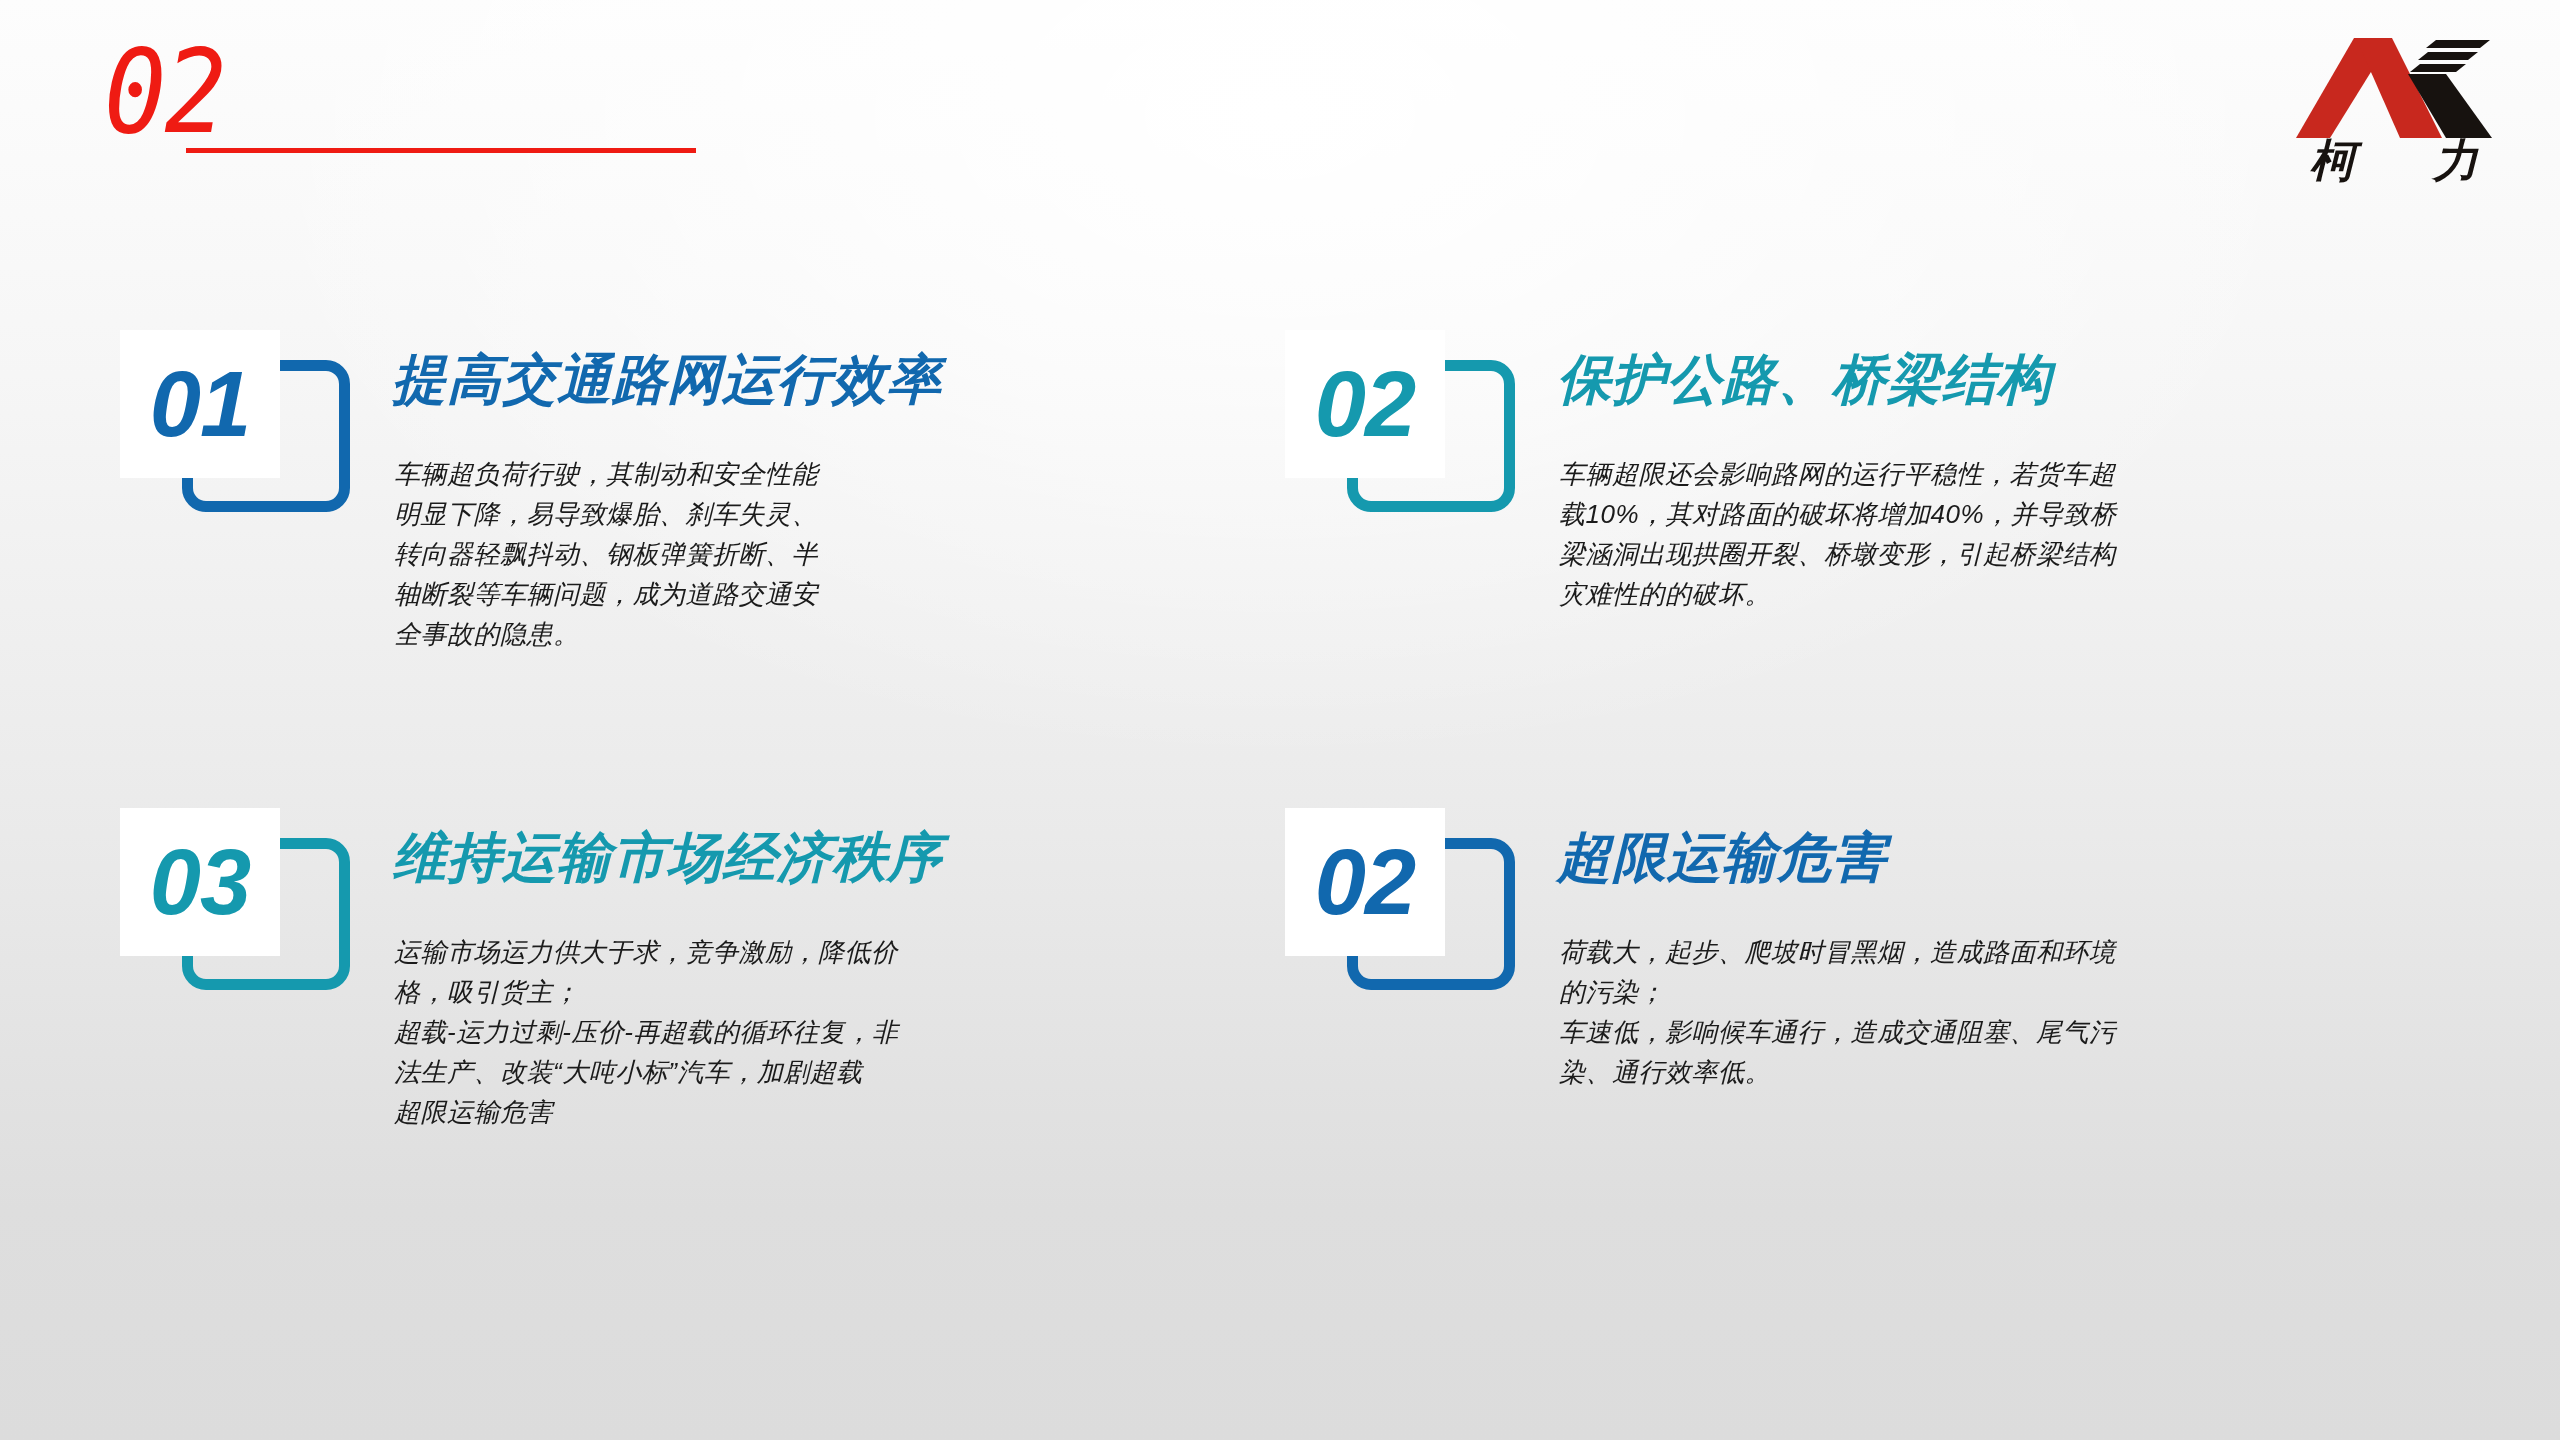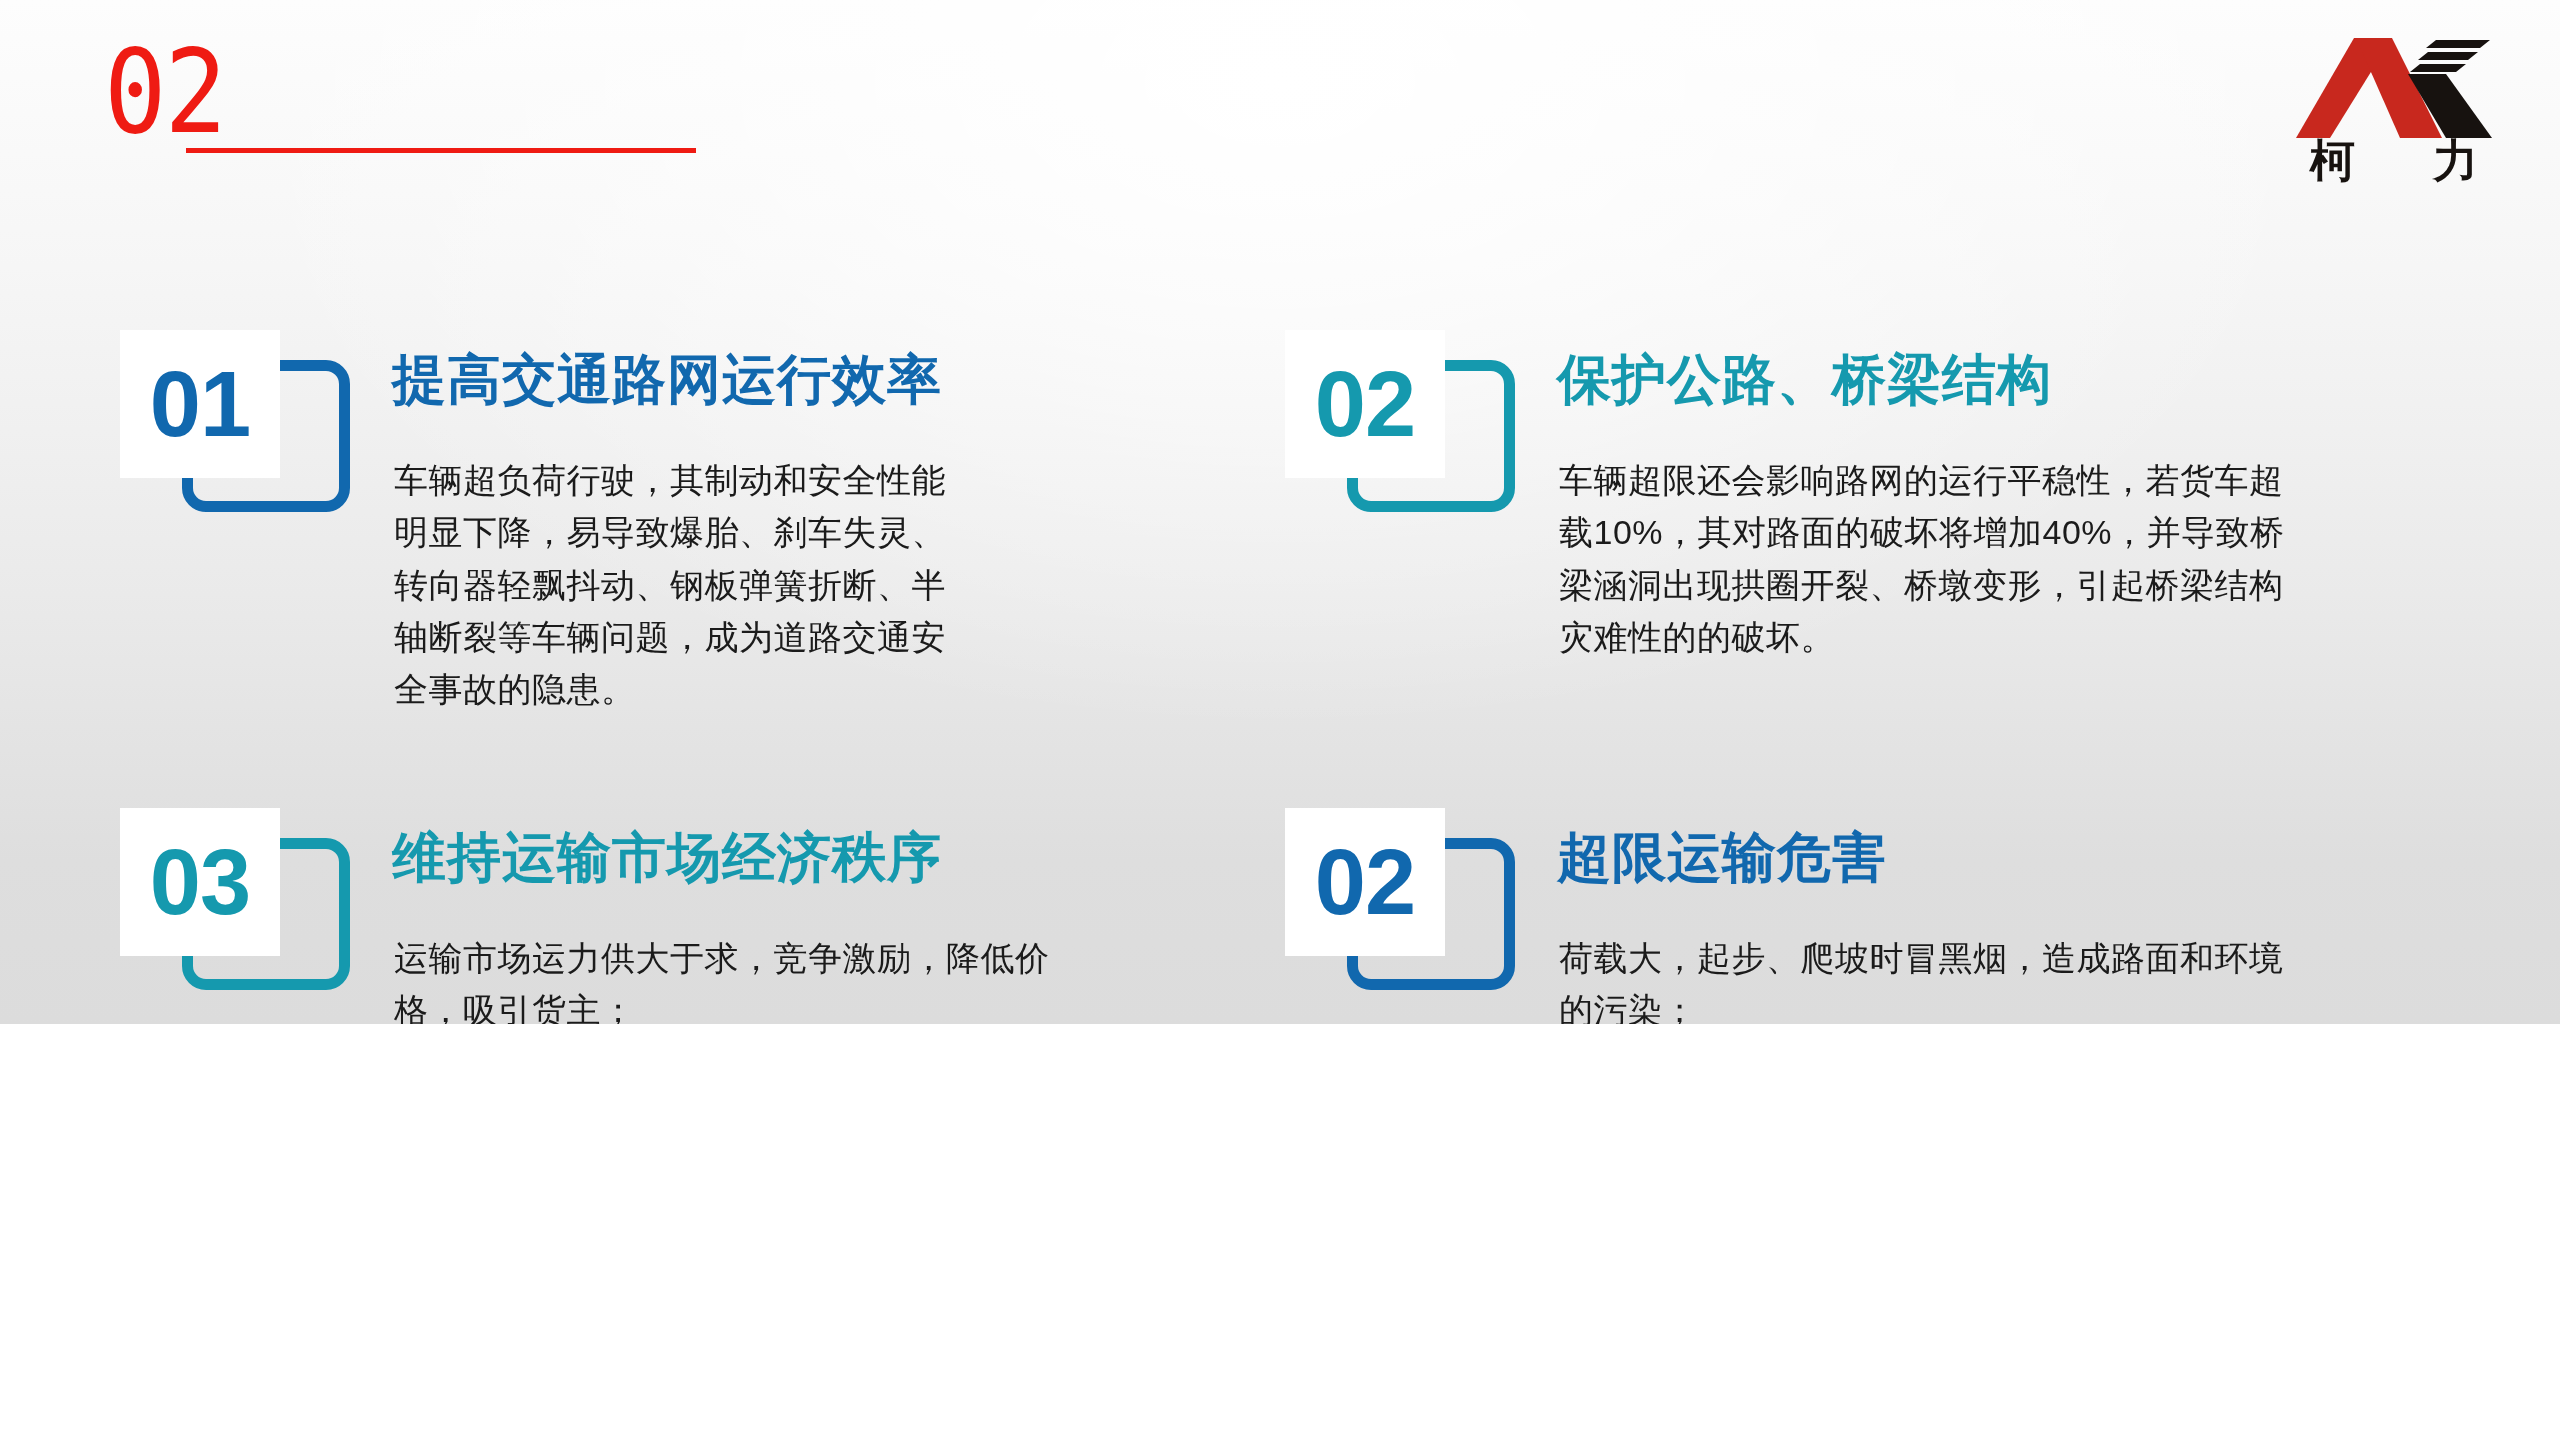--- a/index.html
+++ b/index.html
@@ -3,26 +3,27 @@
 <meta charset="utf-8">
 <style>
   html, body {
     margin: 0;
     padding: 0;
     background: #ffffff;
   }
   #slide {
     position: relative;
     width: 2560px;
-    height: 1024px;
+    height: 1440px;
     overflow: hidden;
     background:
       radial-gradient(ellipse 1500px 900px at 50% 8%, #ffffff 0%, rgba(255,255,255,0) 72%),
       linear-gradient(180deg, #fdfdfd 0%, #f6f6f6 26%, #eaeaea 58%, #dedede 84%, #dcdcdc 100%);
     font-family: "Liberation Sans", "DejaVu Sans", sans-serif;
+    font-style: italic;
     -webkit-font-smoothing: antialiased;
   }
 
   
   #header {
     position: absolute;
     left: 0; top: 0;
     width: 100%;
     height: 200px;
   }
@@ -139,21 +140,21 @@
     line-height: 1;
     font-weight: 700;
     color: #1168ae;
     letter-spacing: 1px;
     white-space: nowrap;
   }
   .card-body {
     position: absolute;
     left: 274px;
     top: 124px;
-    font-size: 34px;
+    font-size: 26px;
     line-height: 1.54;
     color: #1b1b1b;
     letter-spacing: 0.5px;
     white-space: pre-line;
   }
 
   
   .teal .bracket { border-color: #1599ae; }
   .teal .badge-num { color: #1599ae; }
   .teal .card-title { color: #1599ae; }

